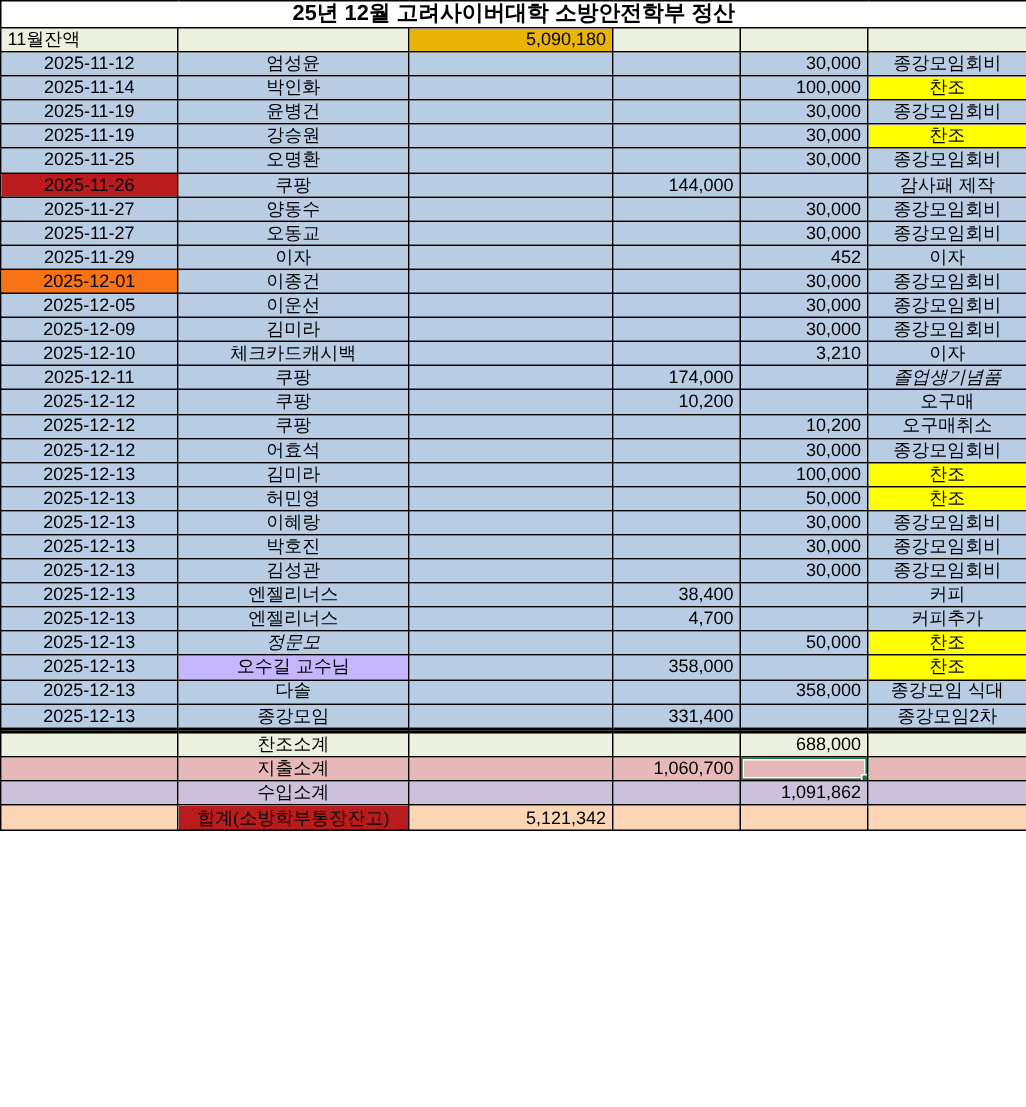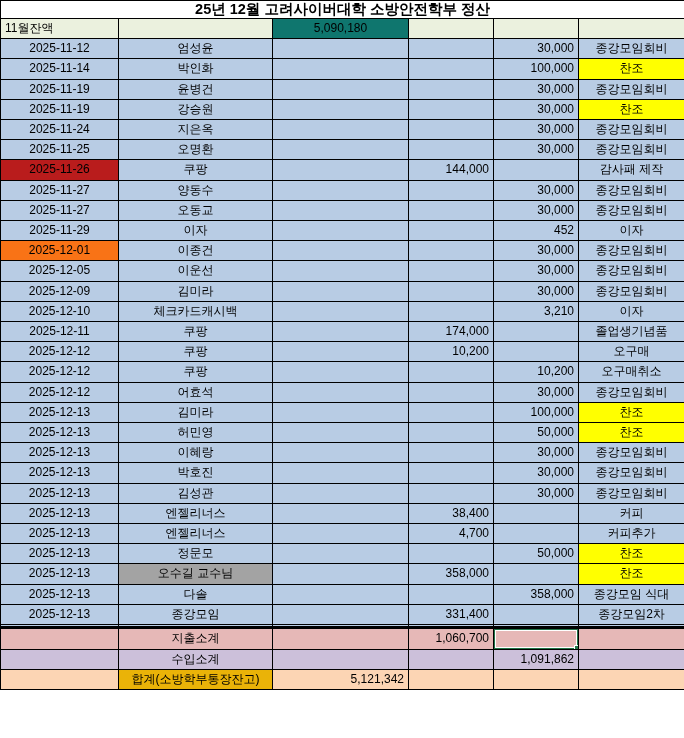--- a/index.html
+++ b/index.html
@@ -1,21 +1,21 @@
 <!DOCTYPE html>
 <html style="--sel-green: #217346;"><head>
 <meta charset="utf-8">
 <style>
   html,body{margin:0;padding:0;background:#ffffff;}
   body{font-family:"Liberation Sans","DejaVu Sans",sans-serif;}
   table.sheet{
     border-collapse:collapse;
     table-layout:fixed;
     width:684px;
-    height:690px;
+    height:554px;
   }
   table.sheet td{
     border:1px solid #000000;
     font-size:12px;
     color:#000000;
     padding:0 4px;
     overflow:hidden;
     white-space:nowrap;
     line-height:1.1;
   }
@@ -67,21 +67,21 @@
     <col style="width:106px">
   </colgroup>
   <tbody>
     <tr class="title-row">
       <td colspan="6">25년 12월 고려사이버대학 소방안전학부 정산</td>
     </tr>
 
   <tr>
         <td class="l" style="background: rgb(235, 241, 222);">11월잔액</td>
         <td class="c" style="background: rgb(235, 241, 222);"></td>
-        <td class="r" style="background: #0f766e; text-align: center;">5,090,180</td>
+        <td class="r" style="background: #eab308;">5,090,180</td>
         <td class="r" style="background: rgb(235, 241, 222);"></td>
         <td class="r" style="background: rgb(235, 241, 222);"></td>
         <td class="c" style="background: rgb(235, 241, 222);"></td>
       </tr>
       <tr>
         <td class="c" style="background: rgb(184, 204, 228);">2025-11-12</td>
         <td class="c" style="background: rgb(184, 204, 228); text-align: center;">엄성윤</td>
         <td class="r" style="background: rgb(184, 204, 228);"></td>
         <td class="r" style="background: rgb(184, 204, 228);"></td>
         <td class="r" style="background: rgb(184, 204, 228);">30,000</td>
@@ -105,28 +105,20 @@
       </tr>
       <tr>
         <td class="c" style="background: rgb(184, 204, 228);">2025-11-19</td>
         <td class="c" style="background: rgb(184, 204, 228);">강승원</td>
         <td class="r" style="background: rgb(184, 204, 228);"></td>
         <td class="r" style="background: rgb(184, 204, 228);"></td>
         <td class="r" style="background: rgb(184, 204, 228);">30,000</td>
         <td class="c" style="background: rgb(255, 255, 0);">찬조</td>
       </tr>
       <tr>
-        <td class="c" style="background: rgb(184, 204, 228);">2025-11-24</td>
-        <td class="c" style="background: rgb(184, 204, 228);">지은옥</td>
-        <td class="r" style="background: rgb(184, 204, 228);"></td>
-        <td class="r" style="background: rgb(184, 204, 228);"></td>
-        <td class="r" style="background: rgb(184, 204, 228);">30,000</td>
-        <td class="c" style="background: rgb(184, 204, 228);">종강모임회비</td>
-      </tr>
-      <tr>
         <td class="c" style="background: rgb(184, 204, 228);">2025-11-25</td>
         <td class="c" style="background: rgb(184, 204, 228);">오명환</td>
         <td class="r" style="background: rgb(184, 204, 228);"></td>
         <td class="r" style="background: rgb(184, 204, 228);"></td>
         <td class="r" style="background: rgb(184, 204, 228);">30,000</td>
         <td class="c" style="background: rgb(184, 204, 228);">종강모임회비</td>
       </tr>
       <tr>
         <td class="c" style="background: #b91c1c;">2025-11-26</td>
         <td class="c" style="background: rgb(184, 204, 228);">쿠팡</td>
@@ -190,21 +182,21 @@
         <td class="r" style="background: rgb(184, 204, 228);"></td>
         <td class="r" style="background: rgb(184, 204, 228);">3,210</td>
         <td class="c" style="background: rgb(184, 204, 228);">이자</td>
       </tr>
       <tr>
         <td class="c" style="background: rgb(184, 204, 228);">2025-12-11</td>
         <td class="c" style="background: rgb(184, 204, 228);">쿠팡</td>
         <td class="r" style="background: rgb(184, 204, 228);"></td>
         <td class="r" style="background: rgb(184, 204, 228); margin-top: 40px;">174,000</td>
         <td class="r" style="background: rgb(184, 204, 228);"></td>
-        <td class="c" style="background: rgb(184, 204, 228);">졸업생기념품</td>
+        <td class="c" style="background: rgb(184, 204, 228); font-style: italic;">졸업생기념품</td>
       </tr>
       <tr>
         <td class="c" style="background: rgb(184, 204, 228);">2025-12-12</td>
         <td class="c" style="background: rgb(184, 204, 228);">쿠팡</td>
         <td class="r" style="background: rgb(184, 204, 228);"></td>
         <td class="r" style="background: rgb(184, 204, 228);">10,200</td>
         <td class="r" style="background: rgb(184, 204, 228);"></td>
         <td class="c" style="background: rgb(184, 204, 228);">오구매</td>
       </tr>
       <tr>
@@ -274,29 +266,29 @@
       <tr>
         <td class="c" style="background: rgb(184, 204, 228);">2025-12-13</td>
         <td class="c" style="background: rgb(184, 204, 228);">엔젤리너스</td>
         <td class="r" style="background: rgb(184, 204, 228);"></td>
         <td class="r" style="background: rgb(184, 204, 228);">4,700</td>
         <td class="r" style="background: rgb(184, 204, 228);"></td>
         <td class="c" style="background: rgb(184, 204, 228);">커피추가</td>
       </tr>
       <tr>
         <td class="c" style="background: rgb(184, 204, 228);">2025-12-13</td>
-        <td class="c" style="background: rgb(184, 204, 228);">정문모</td>
+        <td class="c" style="background: rgb(184, 204, 228); font-style: italic;">정문모</td>
         <td class="r" style="background: rgb(184, 204, 228);"></td>
         <td class="r" style="background: rgb(184, 204, 228);"></td>
         <td class="r" style="background: rgb(184, 204, 228);">50,000</td>
         <td class="c" style="background: rgb(255, 255, 0);">찬조</td>
       </tr>
       <tr>
         <td class="c" style="background: rgb(184, 204, 228);">2025-12-13</td>
-        <td class="c" style="background: #a3a3a3;">오수길 교수님</td>
+        <td class="c" style="background: #c4b5fd;">오수길 교수님</td>
         <td class="r" style="background: rgb(184, 204, 228);"></td>
         <td class="r" style="background: rgb(184, 204, 228);">358,000</td>
         <td class="r" style="background: rgb(184, 204, 228);"></td>
         <td class="c" style="background: rgb(255, 255, 0);">찬조</td>
       </tr>
       <tr>
         <td class="c" style="background: rgb(184, 204, 228);">2025-12-13</td>
         <td class="c" style="background: rgb(184, 204, 228);">다솔</td>
         <td class="r" style="background: rgb(184, 204, 228);"></td>
         <td class="r" style="background: rgb(184, 204, 228);"></td>
@@ -327,20 +319,28 @@
         <td class="r" style="background: rgb(184, 204, 228);"></td>
         <td class="c" style="background: rgb(184, 204, 228);"></td>
       </tr>
       <tr>
         <td class="c" style="background: rgb(184, 204, 228);"></td>
         <td class="c" style="background: rgb(184, 204, 228);"></td>
         <td class="r" style="background: rgb(184, 204, 228);"></td>
         <td class="r" style="background: rgb(184, 204, 228);"></td>
         <td class="r" style="background: rgb(184, 204, 228);"></td>
         <td class="c" style="background: rgb(184, 204, 228);"></td>
+      </tr>
+      <tr>
+        <td class="c" style="background: rgb(235, 241, 222);"></td>
+        <td class="c" style="background: rgb(235, 241, 222);">찬조소계</td>
+        <td class="r" style="background: rgb(235, 241, 222);"></td>
+        <td class="r" style="background: rgb(235, 241, 222);"></td>
+        <td class="r" style="background: rgb(235, 241, 222);">688,000</td>
+        <td class="c" style="background: rgb(235, 241, 222);"></td>
       </tr>
       <tr>
         <td class="c" style="background: rgb(230, 184, 183);"></td>
         <td class="c" style="background: rgb(230, 184, 183);">지출소계</td>
         <td class="r" style="background: rgb(230, 184, 183);"></td>
         <td class="r" style="background: rgb(230, 184, 183);">1,060,700</td>
         <td class="r sel" style="background: rgb(230, 184, 183);">
           <div class="sel-overlay"></div>
           <div class="fill-handle"></div>
         </td>
@@ -349,20 +349,20 @@
       <tr>
         <td class="c" style="background: rgb(204, 192, 218);"></td>
         <td class="c" style="background: rgb(204, 192, 218);">수입소계</td>
         <td class="r" style="background: rgb(204, 192, 218);"></td>
         <td class="r" style="background: rgb(204, 192, 218);"></td>
         <td class="r" style="background: rgb(204, 192, 218);">1,091,862</td>
         <td class="c" style="background: rgb(204, 192, 218);"></td>
       </tr>
       <tr>
         <td class="c" style="background: rgb(252, 213, 180);"></td>
-        <td class="c" style="background: #eab308;">합계(소방학부통장잔고)</td>
+        <td class="c" style="background: #b91c1c; font-family: Liberation Serif, serif;">합계(소방학부통장잔고)</td>
         <td class="r" style="background: rgb(252, 213, 180);">5,121,342</td>
         <td class="r" style="background: rgb(252, 213, 180);"></td>
         <td class="r" style="background: rgb(252, 213, 180);"></td>
         <td class="c" style="background: rgb(252, 213, 180);"></td>
       </tr>
     </tbody>
 </table>
 
 </body></html>

